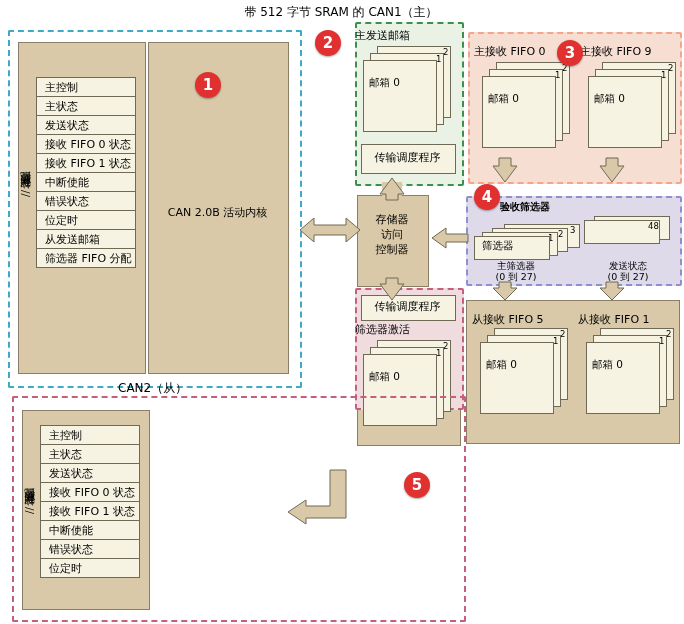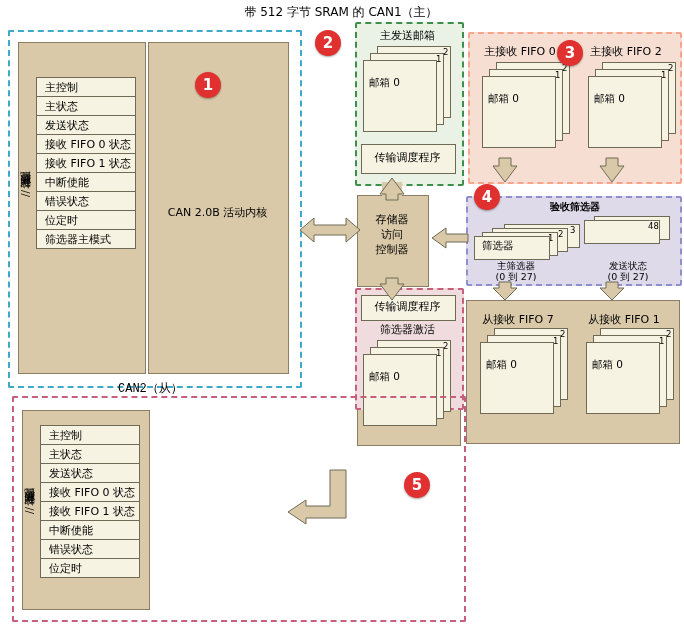--- a/index.html
+++ b/index.html
@@ -55,21 +55,21 @@
   
   .badge{
     position:absolute;
     width:26px;height:26px;border-radius:50%;
     background:#e03030;color:#fff;
     font-size:15px;font-weight:bold;
     text-align:center;line-height:26px;
     box-shadow:0 1px 2px rgba(0,0,0,.35);
   }
   .title{position:absolute;font-size:12px;font-weight:normal;}
-  .hdr{position:absolute;font-size:11px;text-align:center;}
+  .hdr{position:absolute;font-size:11px;}
   svg.arrows{position:absolute;left:0;top:0;width:684px;height:624px;pointer-events:none;}
   .ftxt{position:absolute;font-size:9.5px;text-align:center;line-height:1.2;}
 </style>
 </head>
 <body>
 
 <div class="title" style="left:216px;top:4px;width:250px;text-align:center;">带 512 字节 SRAM 的 CAN1（主）</div>
 
 <div class="grp grp-can1" style="left:8px;top:30px;width:290px;height:354px;"></div>
 
@@ -81,21 +81,22 @@
 
 <div class="reglist" id="can1-regs" style="left:36px;top:77px;width:100px;">
     <div class="reg">主控制</div>
     <div class="reg">主状态</div>
     <div class="reg">发送状态</div>
     <div class="reg">接收 FIFO 0 状态</div>
     <div class="reg">接收 FIFO 1 状态</div>
     <div class="reg">中断使能</div>
     <div class="reg">错误状态</div>
     <div class="reg">位定时</div>
-    <div class="reg">筛选器主模式</div>
+    <div class="reg">从发送邮箱</div>
+    <div class="reg">筛选器 FIFO 分配</div>
   </div>
 
 <div class="badge" style="left:195px;top:72px;">1</div>
 
 <div class="grp grp-tx" style="left:355px;top:22px;width:105px;height:160px;"></div>
 
 <div class="hdr" style="left:355px;top:28px;width:105px;">主发送邮箱</div>
 
 <div class="stack" style="left:363px;top:46px;width:90px;height:86px;">
   <div class="card" style="left:14px;top:0;width:74px;height:72px;"></div>
@@ -116,21 +117,21 @@
 <div class="hdr" style="left:474px;top:44px;width:92px;">主接收 FIFO 0</div>
 <div class="stack" style="left:482px;top:62px;width:90px;height:86px;">
   <div class="card" style="left:14px;top:0;width:74px;height:72px;"></div>
   <div class="cardnum" style="left:80px;top:1px;">2</div>
   <div class="card" style="left:7px;top:7px;width:74px;height:72px;"></div>
   <div class="cardnum" style="left:73px;top:8px;">1</div>
   <div class="card" style="left:0px;top:14px;width:74px;height:72px;"></div>
   <div class="cardtext" style="left:6px;top:30px;">邮箱 0</div>
 </div>
 
-<div class="hdr" style="left:580px;top:44px;width:92px;">主接收 FIFO 2</div>
+<div class="hdr" style="left:580px;top:44px;width:92px;">主接收 FIFO 9</div>
 <div class="stack" style="left:588px;top:62px;width:90px;height:86px;">
   <div class="card" style="left:14px;top:0;width:74px;height:72px;"></div>
   <div class="cardnum" style="left:80px;top:1px;">2</div>
   <div class="card" style="left:7px;top:7px;width:74px;height:72px;"></div>
   <div class="cardnum" style="left:73px;top:8px;">1</div>
   <div class="card" style="left:0px;top:14px;width:74px;height:72px;"></div>
   <div class="cardtext" style="left:6px;top:30px;">邮箱 0</div>
 </div>
 
 <div class="badge" style="left:557px;top:40px;">3</div>
@@ -181,21 +182,21 @@
   <div class="card" style="left:7px;top:7px;width:74px;height:72px;"></div>
   <div class="cardnum" style="left:73px;top:8px;">1</div>
   <div class="card" style="left:0px;top:14px;width:74px;height:72px;"></div>
   <div class="cardtext" style="left:6px;top:30px;">邮箱 0</div>
 </div>
 
 <div class="tan" style="left:357px;top:290px;width:102px;height:154px;z-index:-1;"></div>
 
 <div class="tan" style="left:466px;top:300px;width:212px;height:142px;"></div>
 
-<div class="hdr" style="left:472px;top:312px;width:92px;">从接收 FIFO 7</div>
+<div class="hdr" style="left:472px;top:312px;width:92px;">从接收 FIFO 5</div>
 <div class="stack" style="left:480px;top:328px;width:90px;height:86px;">
   <div class="card" style="left:14px;top:0;width:74px;height:72px;"></div>
   <div class="cardnum" style="left:80px;top:1px;">2</div>
   <div class="card" style="left:7px;top:7px;width:74px;height:72px;"></div>
   <div class="cardnum" style="left:73px;top:8px;">1</div>
   <div class="card" style="left:0px;top:14px;width:74px;height:72px;"></div>
   <div class="cardtext" style="left:6px;top:30px;">邮箱 0</div>
 </div>
 
 <div class="hdr" style="left:578px;top:312px;width:92px;">从接收 FIFO 1</div>
@@ -203,21 +204,21 @@
   <div class="card" style="left:14px;top:0;width:74px;height:72px;"></div>
   <div class="cardnum" style="left:80px;top:1px;">2</div>
   <div class="card" style="left:7px;top:7px;width:74px;height:72px;"></div>
   <div class="cardnum" style="left:73px;top:8px;">1</div>
   <div class="card" style="left:0px;top:14px;width:74px;height:72px;"></div>
   <div class="cardtext" style="left:6px;top:30px;">邮箱 0</div>
 </div>
 
 <div class="badge" style="left:404px;top:472px;">5</div>
 
-<div class="title" style="left:118px;top:380px;font-family:Liberation Mono, monospace;">CAN2（从）</div>
+<div class="title" style="left:118px;top:380px;">CAN2（从）</div>
 <div class="grp grp-can2" style="left:12px;top:396px;width:450px;height:222px;"></div>
 
 <div class="tan" style="left:22px;top:410px;width:126px;height:198px;"></div>
 <div class="vlabel" style="left:22px;top:430px;width:14px;height:160px;">控制/状态/配置</div>
 <div class="reglist" id="can2-regs" style="left:40px;top:425px;width:100px;">
     <div class="reg">主控制</div>
     <div class="reg">主状态</div>
     <div class="reg">发送状态</div>
     <div class="reg">接收 FIFO 0 状态</div>
     <div class="reg">接收 FIFO 1 状态</div>

